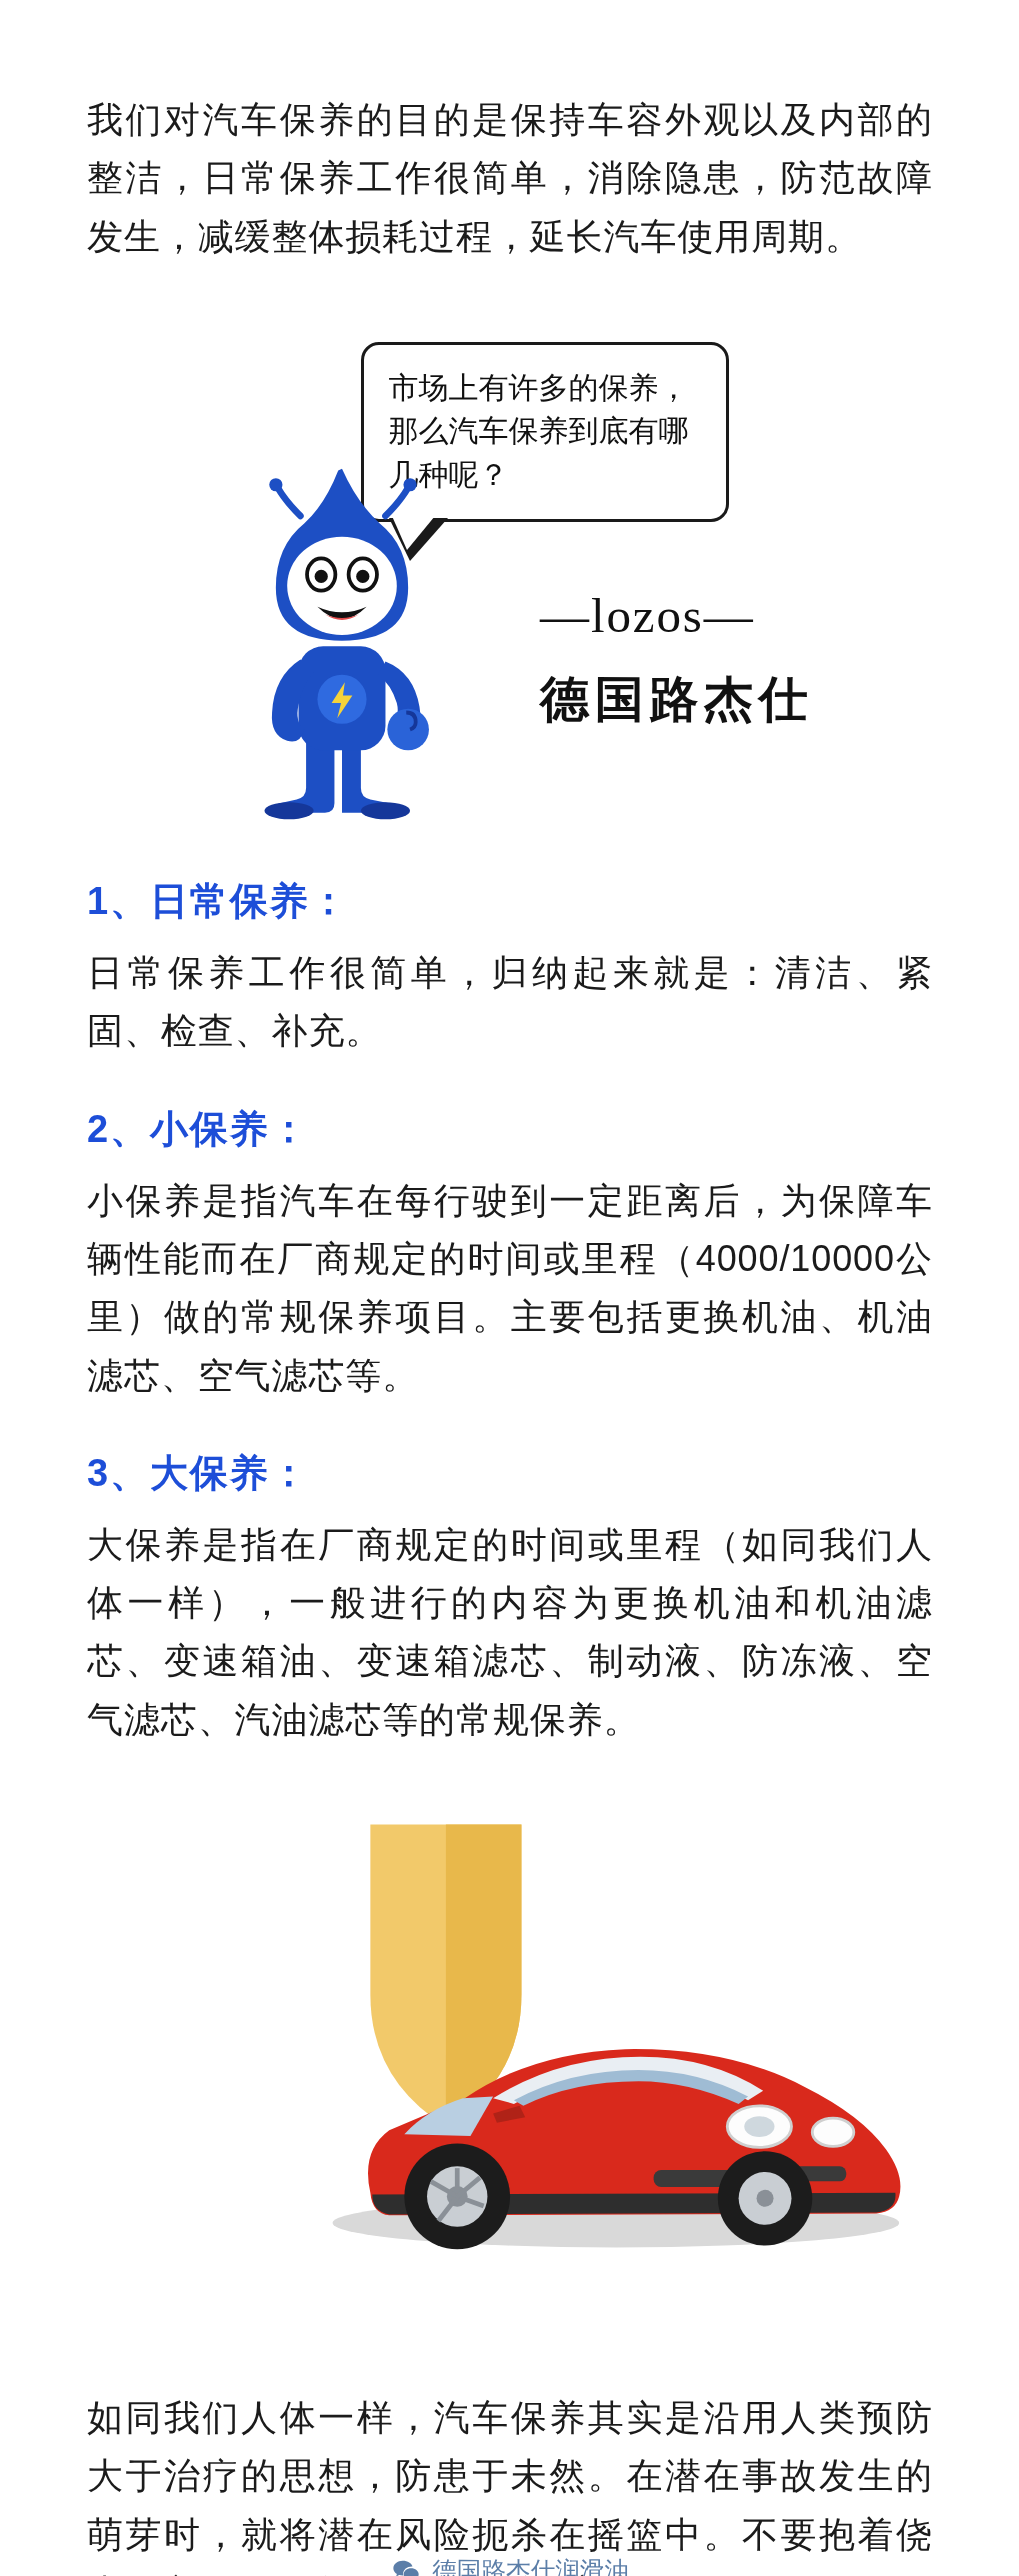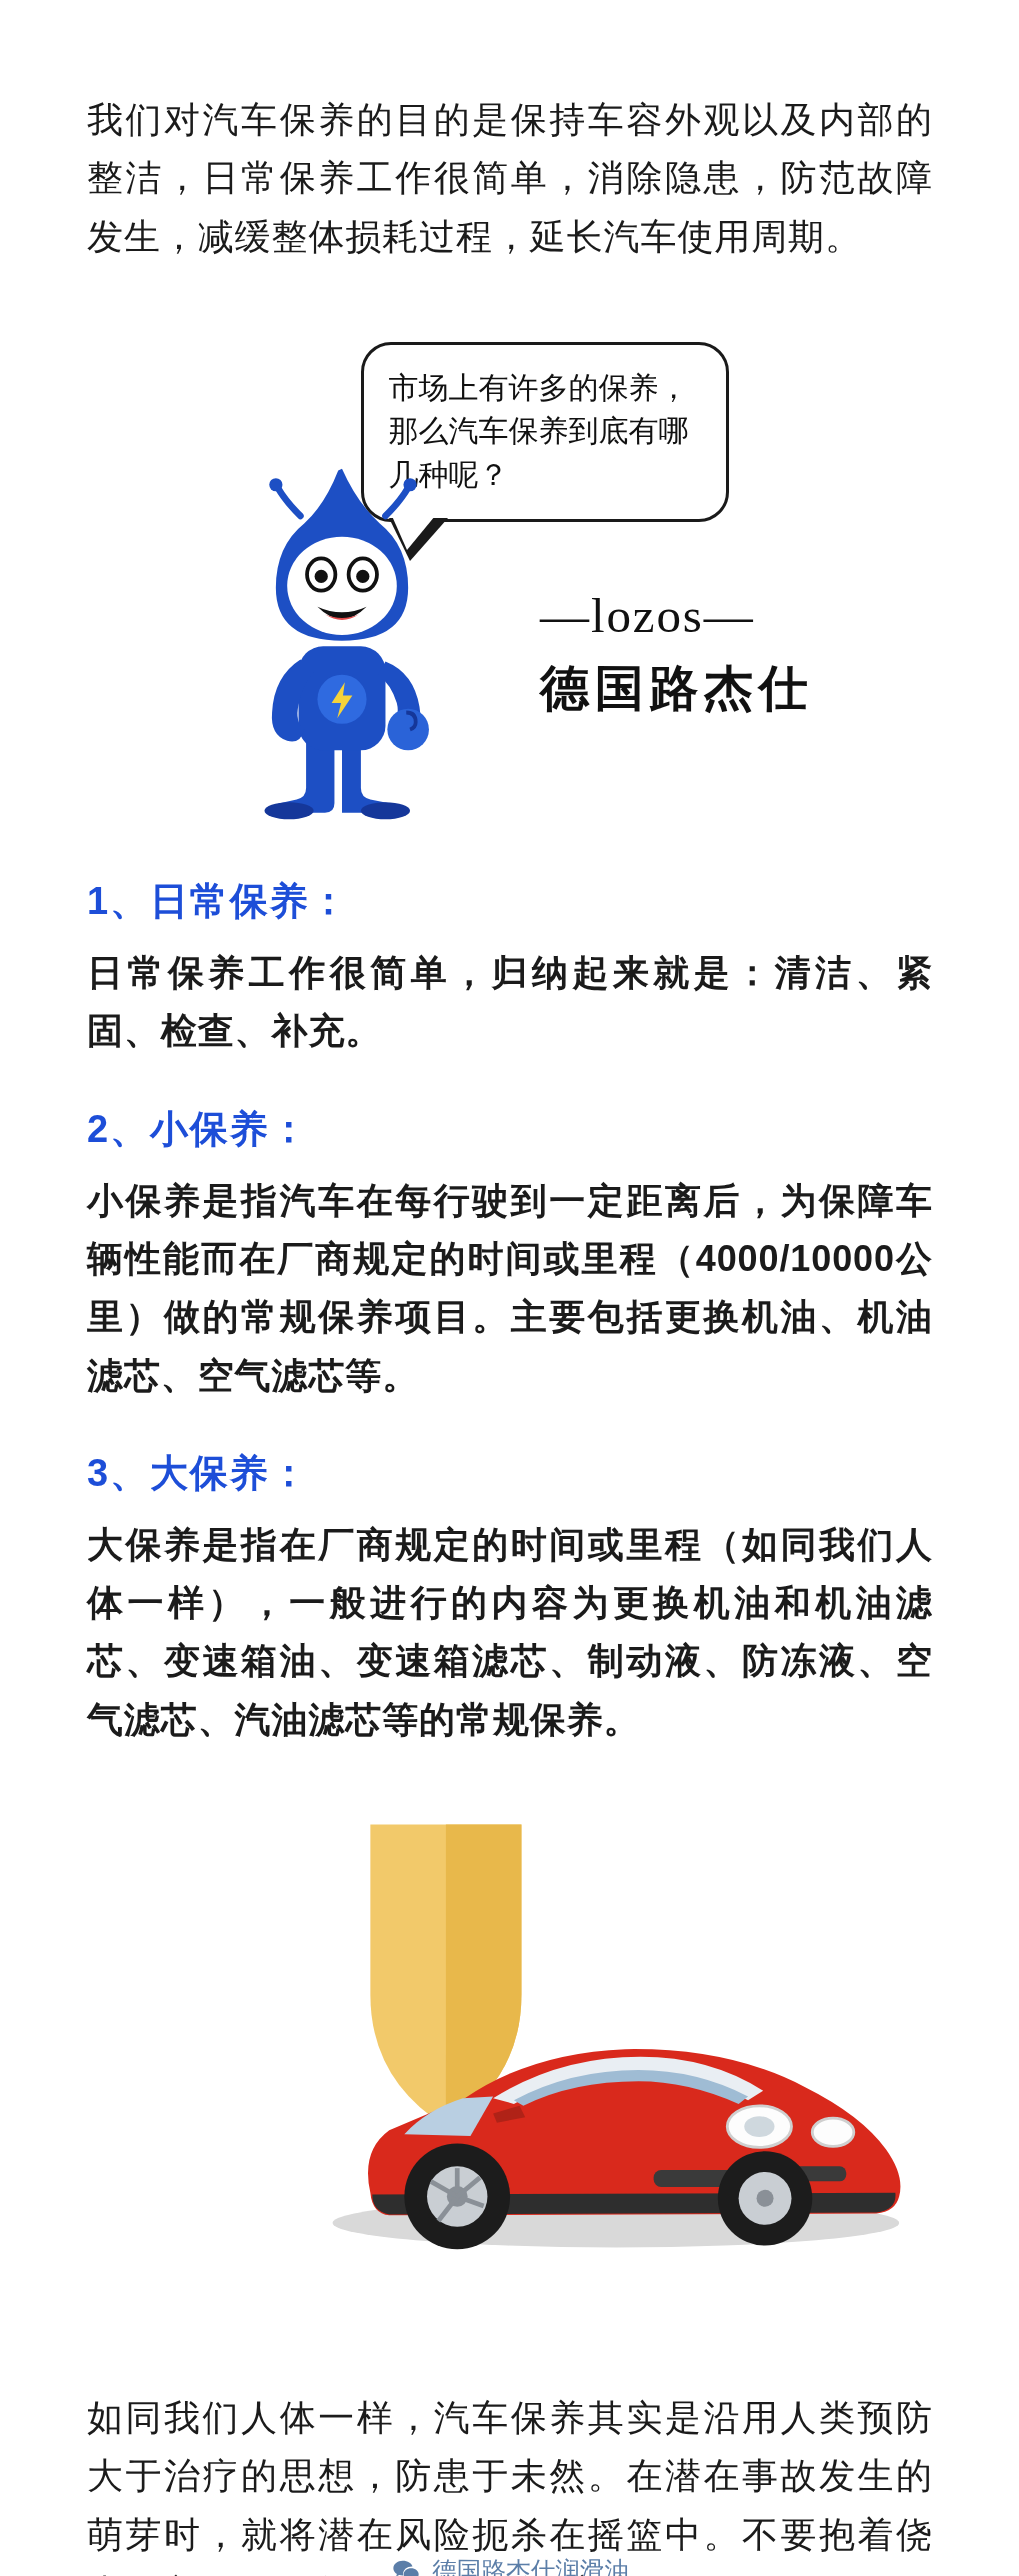--- a/index.html
+++ b/index.html
@@ -38,37 +38,36 @@
     font-weight: bold;
     letter-spacing: 1.9px;
     color: #1d4ed8;
     margin-bottom: 17px;
   }
   .section {
     margin-top: 43px;
   }
   .section .para {
     margin: 0;
-    font-weight: bold;
   }
 
   
   .mascot-block {
     position: relative;
     height: 529px;
     margin-top: 38px;
   }
   .bubble {
     position: absolute;
     left: 274px;
     top: 38px;
     width: 368px;
     background: #ffffff;
     border: 3.8px solid #1a1a1a;
-    border-radius: 30px;
+    border-radius: 18px;
     padding: 21px 24.6px 23px 24.6px;
     box-sizing: border-box;
     font-size: 30px;
     line-height: 1.45;
     color: #111111;
   }
   .bubble .tail {
     position: absolute;
     left: 24.6px;
     bottom: -42px;
@@ -99,21 +98,21 @@
     font-size: 49px;
     letter-spacing: 1.9px;
     color: #111111;
     white-space: nowrap;
   }
   .brand-cn {
     font-size: 49px;
     font-weight: bold;
     letter-spacing: 5.7px;
     color: #111111;
-    margin-top: 12px;
+    margin-top: 23px;
     white-space: nowrap;
   }
   .mascot {
     position: absolute;
     left: 132px;
     top: 142px;
     width: 246px;
     height: 378px;
   }
 

